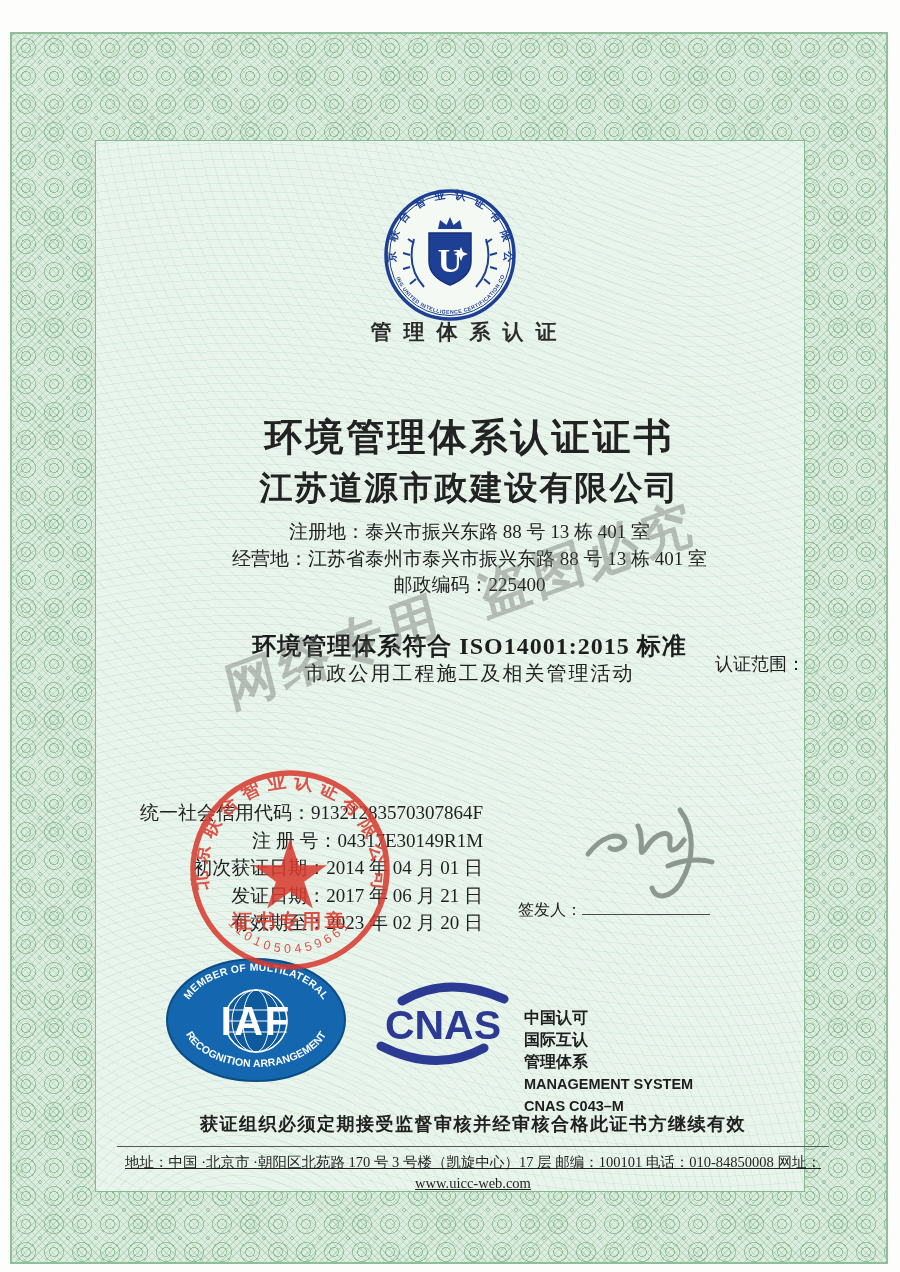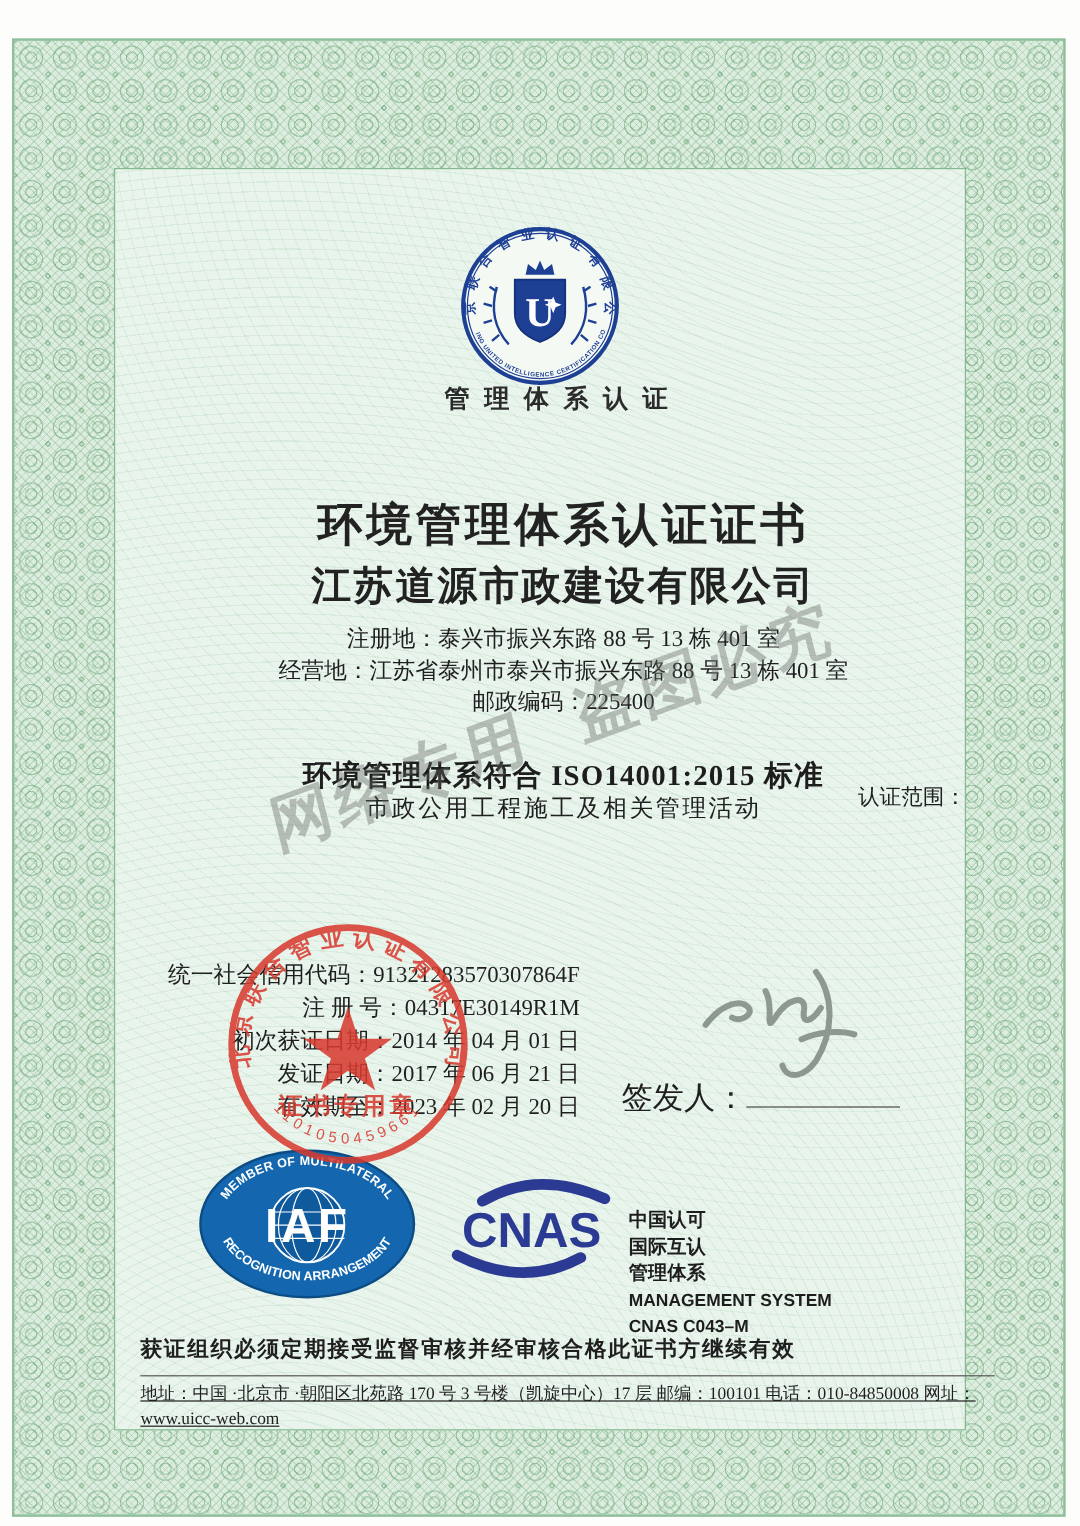--- a/index.html
+++ b/index.html
@@ -30,26 +30,26 @@
     font-size:38px;letter-spacing:3px;color:#222;}
   .company{top:466px;font-family:"Liberation Sans",sans-serif;font-weight:bold;
     font-size:33px;letter-spacing:2px;color:#222;}
   .addr1{top:519px;font-size:19px;}
   .addr2{top:546px;font-size:19px;}
   .addr3{top:572px;font-size:19px;}
   .iso{top:598px;font-size:24px;font-weight:bold;letter-spacing:1px;color:#1d1d1d;margin-top:32px;}
   .scope-label{top:652px;font-size:18px;text-align:right;}
   .scope{top:660px;font-size:20px;letter-spacing:2px;}
   .details{left:140px;top:799px;font-size:19px;line-height:27.5px;white-space:nowrap;text-align:right;}
-  .signer{left:518px;top:897px;font-size:26px;}
+  .signer{left:518px;top:897px;font-size:16px;}
   .sig-line{display:inline-block;width:128px;border-bottom:1.5px solid #4a4a4a;height:17px;}
   .acc-text{left:524px;top:966px;font-family:"Liberation Sans",sans-serif;font-weight:bold;
     color:#1d1d1d;font-size:16px;line-height:22px;margin-top:41px;}
   .acc-text .en{font-size:14.5px;}
-  .footer{left:94px;width:712px;top:1112px;text-align:left;padding-left:23px;}
+  .footer{left:94px;width:712px;top:1112px;text-align:center;padding-left:23px;}
   .footer .validity{font-size:18px;letter-spacing:1.5px;font-weight:600;margin:0 0 10px 0;}
   .footer .addr-box{border-top:1.2px solid #555;padding-top:5px;font-size:14.5px;line-height:21px;text-decoration:underline;}
   .watermark{left:210px;top:560px;width:560px;z-index:4;transform:rotate(-20deg) skewX(-6deg);
     transform-origin:center;font-family:"Liberation Sans",sans-serif;font-weight:bold;
     font-size:52px;letter-spacing:5px;color:rgba(100,106,100,.40);white-space:nowrap;
     pointer-events:none;}
   .watermark .gap{display:inline-block;width:42px;}
   .seal-svg{left:178px;top:758px;z-index:5;opacity:.86;}
   .sig-svg{left:572px;top:788px;z-index:5;}
   .logo-svg{left:358px;top:180px;}

